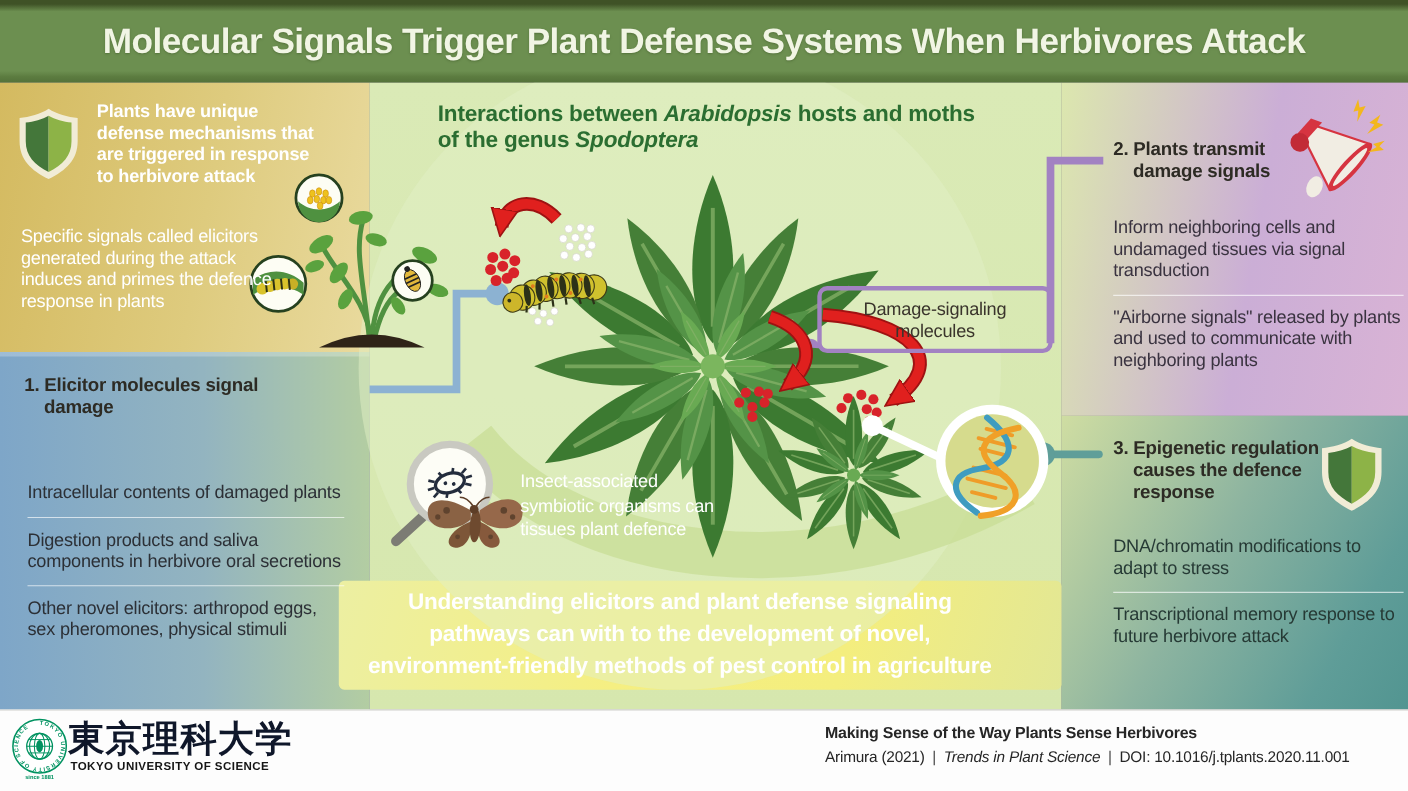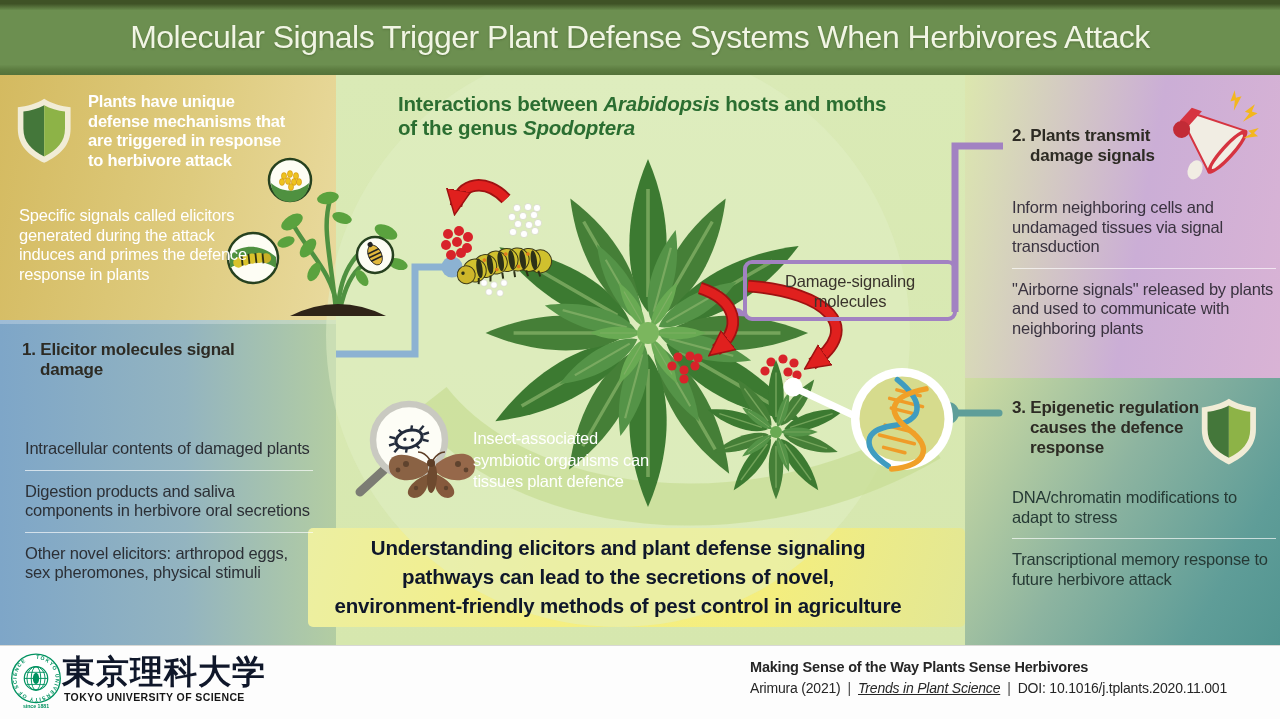--- a/index.html
+++ b/index.html
@@ -9,38 +9,38 @@
     -webkit-font-smoothing:antialiased;
   }
   .abs{position:absolute;}
   
   .titlebar{
     left:0;top:0;width:1280px;height:75px;
     background:linear-gradient(to bottom,#3f5226 0%,#3f5226 5%,#6c8f50 14%,#6c8f50 86%,#5c7c40 93%,#54723a 100%);
     display:flex;align-items:center;justify-content:center;z-index:5;
   }
   .titlebar h1{
-    margin:0;color:#f1f5e4;font-size:32px;font-weight:400;letter-spacing:-.5px;white-space:nowrap;
+    margin:0;color:#f1f5e4;font-size:32px;font-weight:700;letter-spacing:-.5px;white-space:nowrap;
     text-shadow:0 1px 2px rgba(40,60,20,.35);
   }
   .panel{z-index:0;}
   .p-intro{left:0;top:75px;width:336px;height:245px;background:linear-gradient(100deg,#d4ba60 0%,#decb7e 55%,#e9da9e 100%);}
   .p-s1{left:0;top:320px;width:336px;height:325px;background:linear-gradient(to right,#7ea6c8 0%,#93b4c0 55%,#b3cda2 100%);border-top:4px solid rgba(255,255,255,.25);}
   .p-mid{left:336px;top:75px;width:629px;height:570px;background:linear-gradient(to bottom,#daeab6 0%,#d6e7ae 100%);}
   .p-s2{left:965px;top:75px;width:315px;height:303px;background:linear-gradient(100deg,#dce7ae 0%,#cbaed6 55%,#d9b3d5 100%);}
   .p-s3{left:965px;top:378px;width:315px;height:267px;background:linear-gradient(120deg,#cfdda2 0%,#8db4a0 45%,#5f9d98 80%,#529591 100%);}
   .footer{left:0;top:645px;width:1280px;height:74px;background:#fdfdfd;border-top:1px solid #d8d8d4;z-index:1;}
   
   .banner-box{
     left:308px;top:528px;width:657px;height:99px;border-radius:5px;z-index:1;
     background:linear-gradient(105deg,#ecefA2 0%,#f5ef82 40%,#f4ee7e 70%,#e2e795 100%);
   }
   .banner-text{
     left:308px;top:533px;width:620px;z-index:4;text-align:center;
-    font-size:20.5px;font-weight:700;color:#0f172a;line-height:29px;letter-spacing:-.2px;
+    font-size:20.5px;font-weight:700;color:#ffffff;line-height:29px;letter-spacing:-.2px;
   }
   
   svg.art{left:0;top:0;width:1280px;height:719px;z-index:2;pointer-events:none;}
   
   .txt{z-index:4;color:#ffffff;}
   .intro-heading{left:88px;top:92px;width:208px;font-size:16.5px;font-weight:700;line-height:19.5px;letter-spacing:-.2px;}
   .intro-body{left:19px;top:206px;width:254px;font-size:16.5px;line-height:19.5px;letter-spacing:-.2px;}
   .sec-heading{font-size:17px;font-weight:700;line-height:20px;letter-spacing:-.2px;color:#2d2b24;
     text-indent:-18px;padding-left:18px;}
   .s1-heading{left:22px;top:340px;width:215px;}
@@ -60,21 +60,21 @@
     display:flex;align-items:center;justify-content:center;text-align:center;
     font-size:16.5px;line-height:20px;color:#3a342c;letter-spacing:-.2px;
   }
   .symbiont-note{left:473px;top:428px;width:190px;font-size:16.5px;line-height:21.5px;letter-spacing:-.2px;}
   
   .logo-emblem{left:10px;top:652px;width:52px;height:58px;z-index:4;}
   .logo-jp{left:62px;top:650px;font-size:33px;font-weight:700;color:#0f172a;z-index:4;letter-spacing:1px;}
   .logo-en{left:64px;top:691px;font-size:10.5px;font-weight:700;color:#151515;z-index:4;letter-spacing:.4px;}
   .citation{left:750px;top:657px;z-index:4;color:#262626;font-size:14px;letter-spacing:-.2px;line-height:21px;}
   .citation .c-title{font-weight:700;font-size:14.5px;}
-  .citation .c-journal{font-style:italic;text-decoration:underline;}
+  .citation .c-journal{font-style:italic;}
   .citation .c-sep{margin:0 7px;color:#4a4a4a;}
 </style>
 </head>
 <body>
 
 <div class="canvas">
 
   <div class="abs titlebar">
     <h1>Molecular Signals Trigger Plant Defense Systems When Herbivores Attack</h1>
   </div>
@@ -457,21 +457,21 @@
   </div>
 
   <div class="abs txt sec-heading s3-heading">3. Epigenetic regulation causes the defence response</div>
   <div class="abs txt sec-items s3-items">
     <div class="sec-item divided">DNA/chromatin modifications to adapt to stress</div>
     <div class="sec-item">Transcriptional memory response to future herbivore attack</div>
   </div>
 
   <div class="abs banner-text">
     <div>Understanding elicitors and plant defense signaling</div>
-    <div>pathways can lead to the secretions of novel,</div>
+    <div>pathways can with to the development of novel,</div>
     <div>environment-friendly methods of pest control in agriculture</div>
   </div>
 
   <svg class="abs logo-emblem" viewBox="0 0 60 66">
     <circle cx="30" cy="30" r="28" fill="#ffffff" stroke="#009260" stroke-width="1.6"></circle>
     <defs>
         <path id="ringpath" d="M 30 7.5 A 22.5 22.5 0 1 1 29.99 7.5"></path>
       </defs>
     <text font-size="6" font-weight="bold" fill="#009260" letter-spacing="1.2" font-family="Liberation Sans,DejaVu Sans,sans-serif">
       <textPath href="#ringpath">TOKYO UNIVERSITY OF SCIENCE</textPath>

